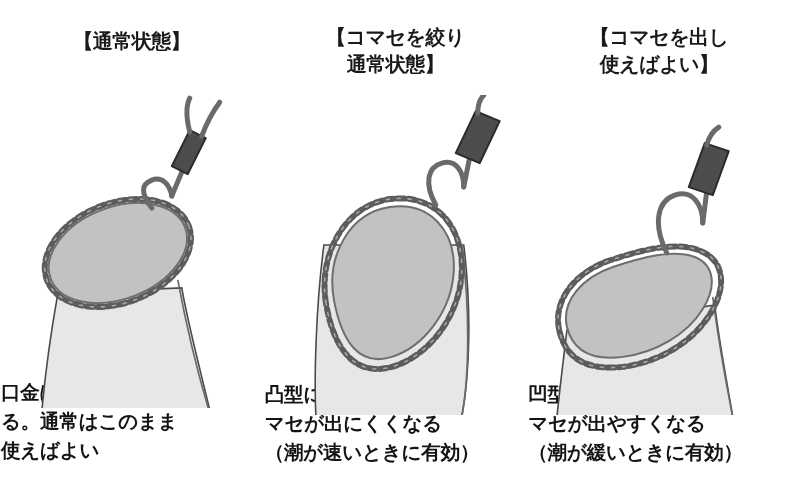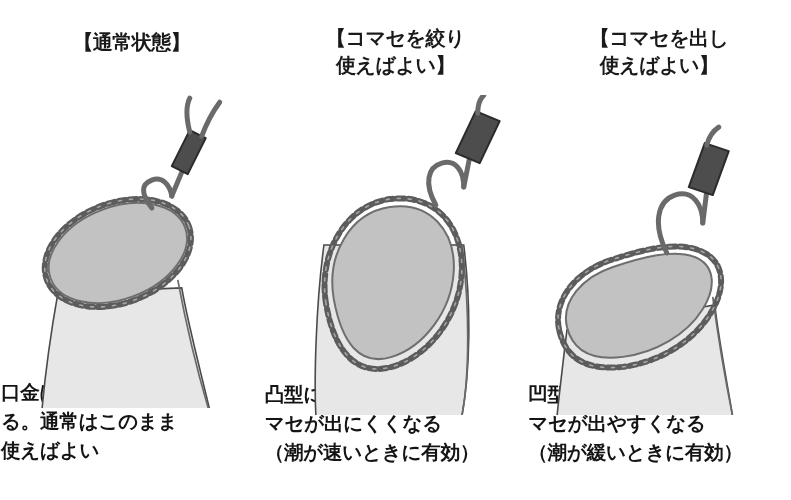--- a/index.html
+++ b/index.html
@@ -27,20 +27,21 @@
     text-align:center;
     font-weight:bold;
     font-size:20px;
     line-height:27px;
     color:#1a1a1a;
     letter-spacing:-0.5px;
     padding-top:8px;
     height:62px;
     box-sizing:border-box;
     white-space:pre-line;
+    font-family:Liberation Mono, monospace;
   }
   .panel-art{
     position:relative;
     flex:1 1 auto;
     height:313px;
   }
   .panel-art svg{
     position:absolute;
     left:0;top:0;
     width:263.666px;
@@ -91,21 +92,21 @@
       </svg>
     </div>
 
     <p class="panel-caption">口金は指で曲げられ
 る。通常はこのまま
 使えばよい</p>
   </section>
 
   <section class="panel panel--squeeze">
     <h2 class="panel-heading">【コマセを絞り
-使えばよい】</h2>
+通常状態】</h2>
 
     <div class="panel-art">
       <svg viewBox="0 0 264 320" xmlns="http://www.w3.org/2000/svg" aria-hidden="true">
 
         <path d="M60 150 C 52 210, 50 285, 52 322 L 198 322 C 206 280, 208 215, 200 150 Z" fill="#e7e7e7" stroke="#4a4a4a" stroke-width="1.6"></path>
         <path d="M198 150 C 206 210, 206 280, 198 322" fill="none" stroke="#6a6a6a" stroke-width="1.7"></path>
 
         <path d="M70 205 C 62 160, 86 118, 126 112
                  C 166 106, 192 136, 190 176
                  C 188 216, 160 252, 128 262

